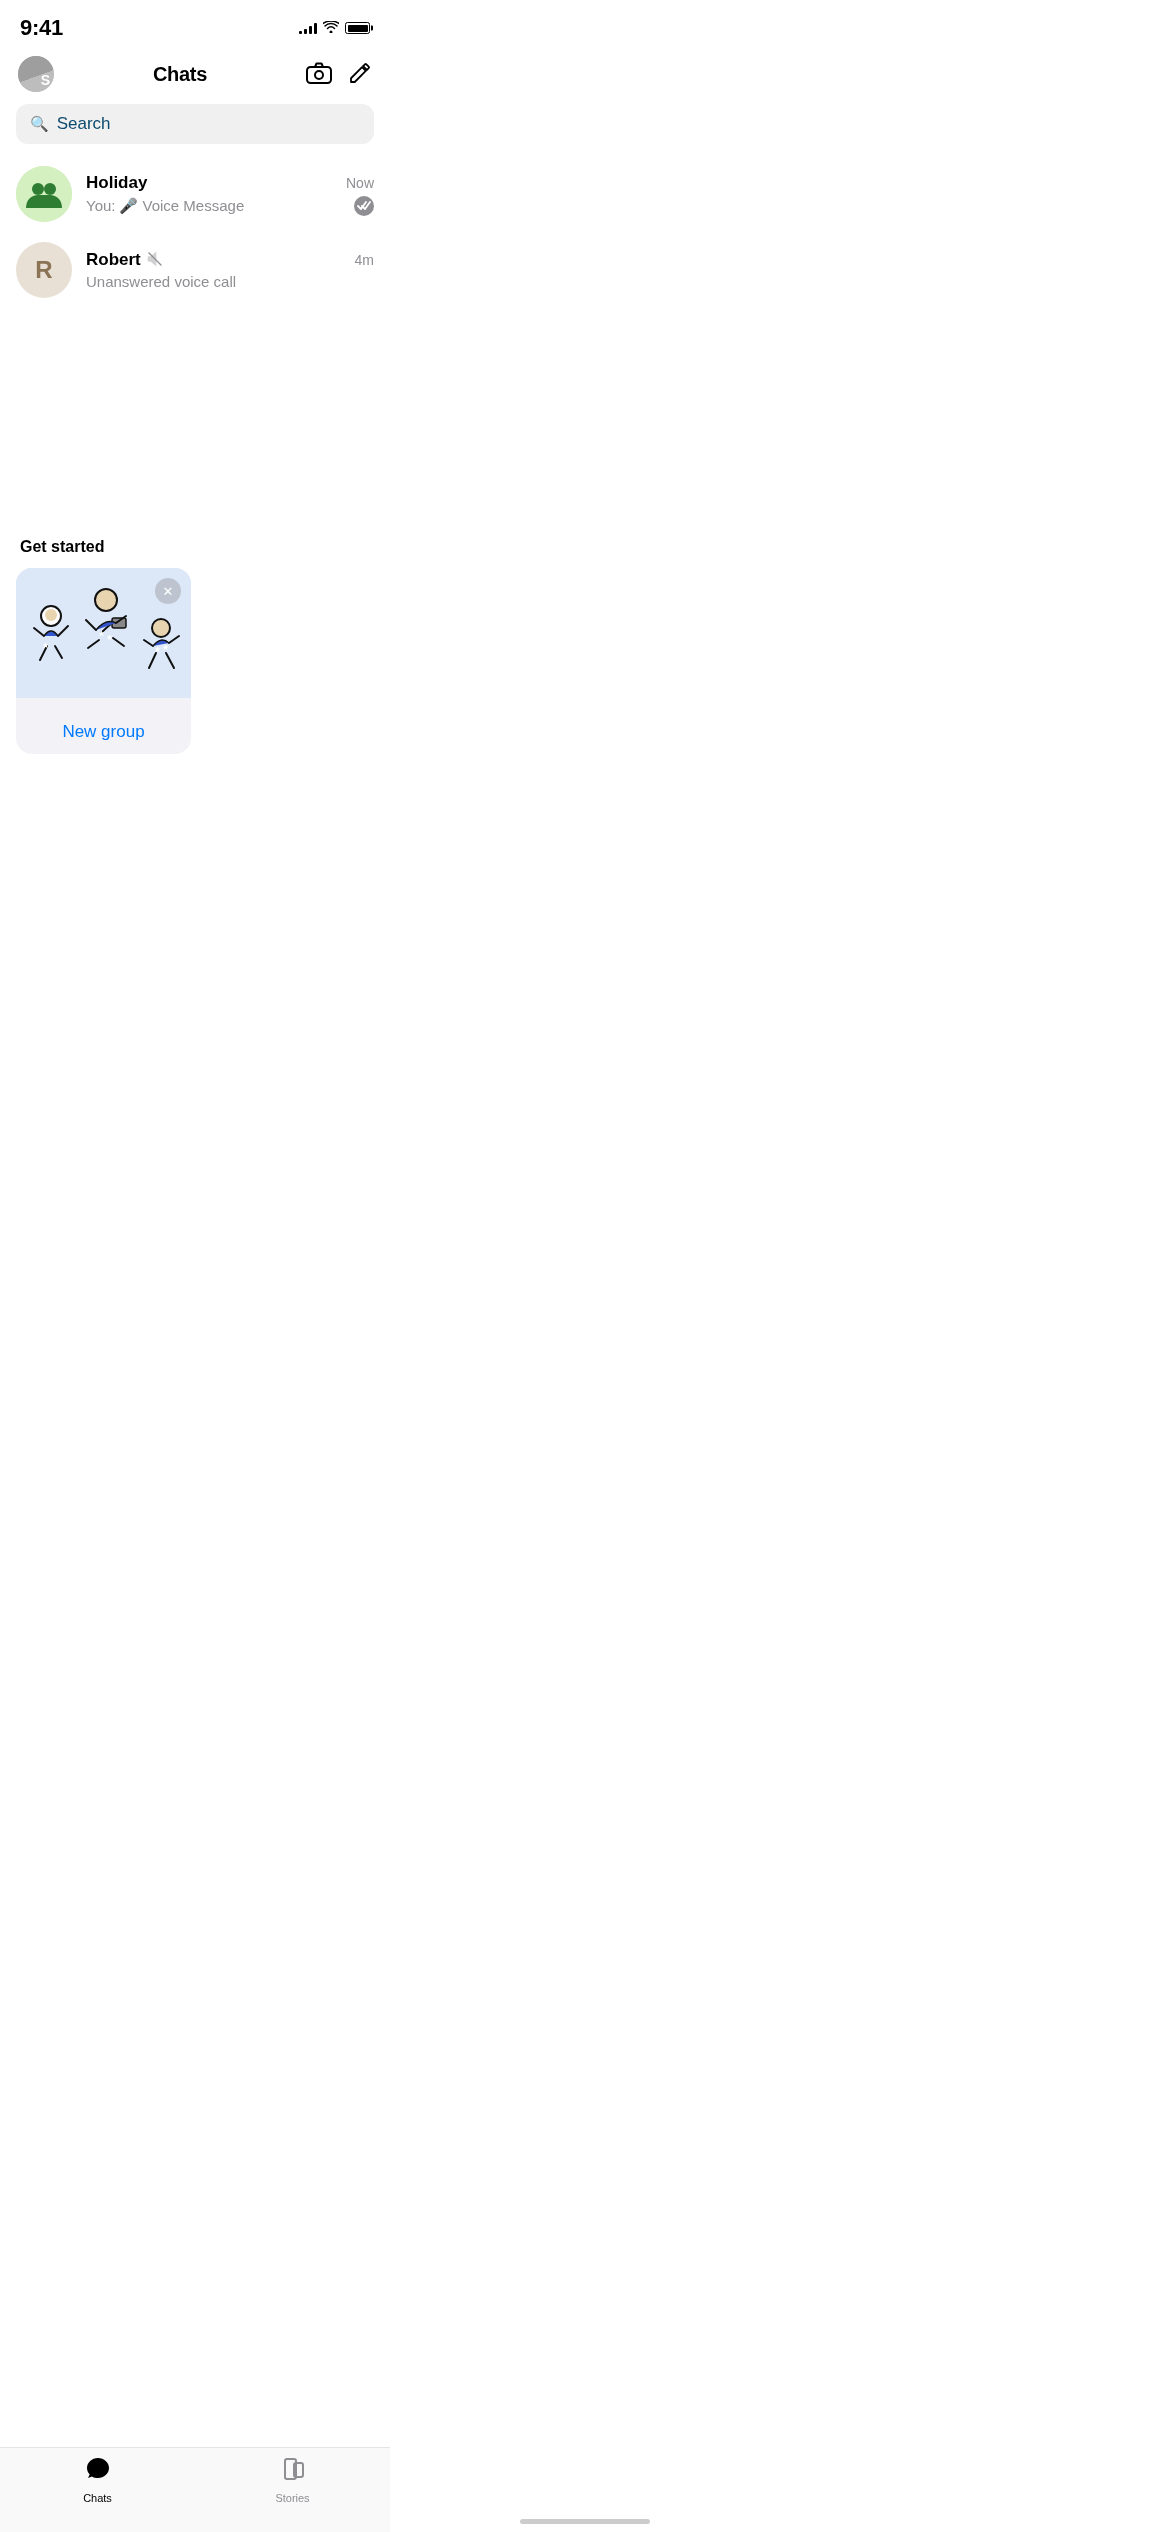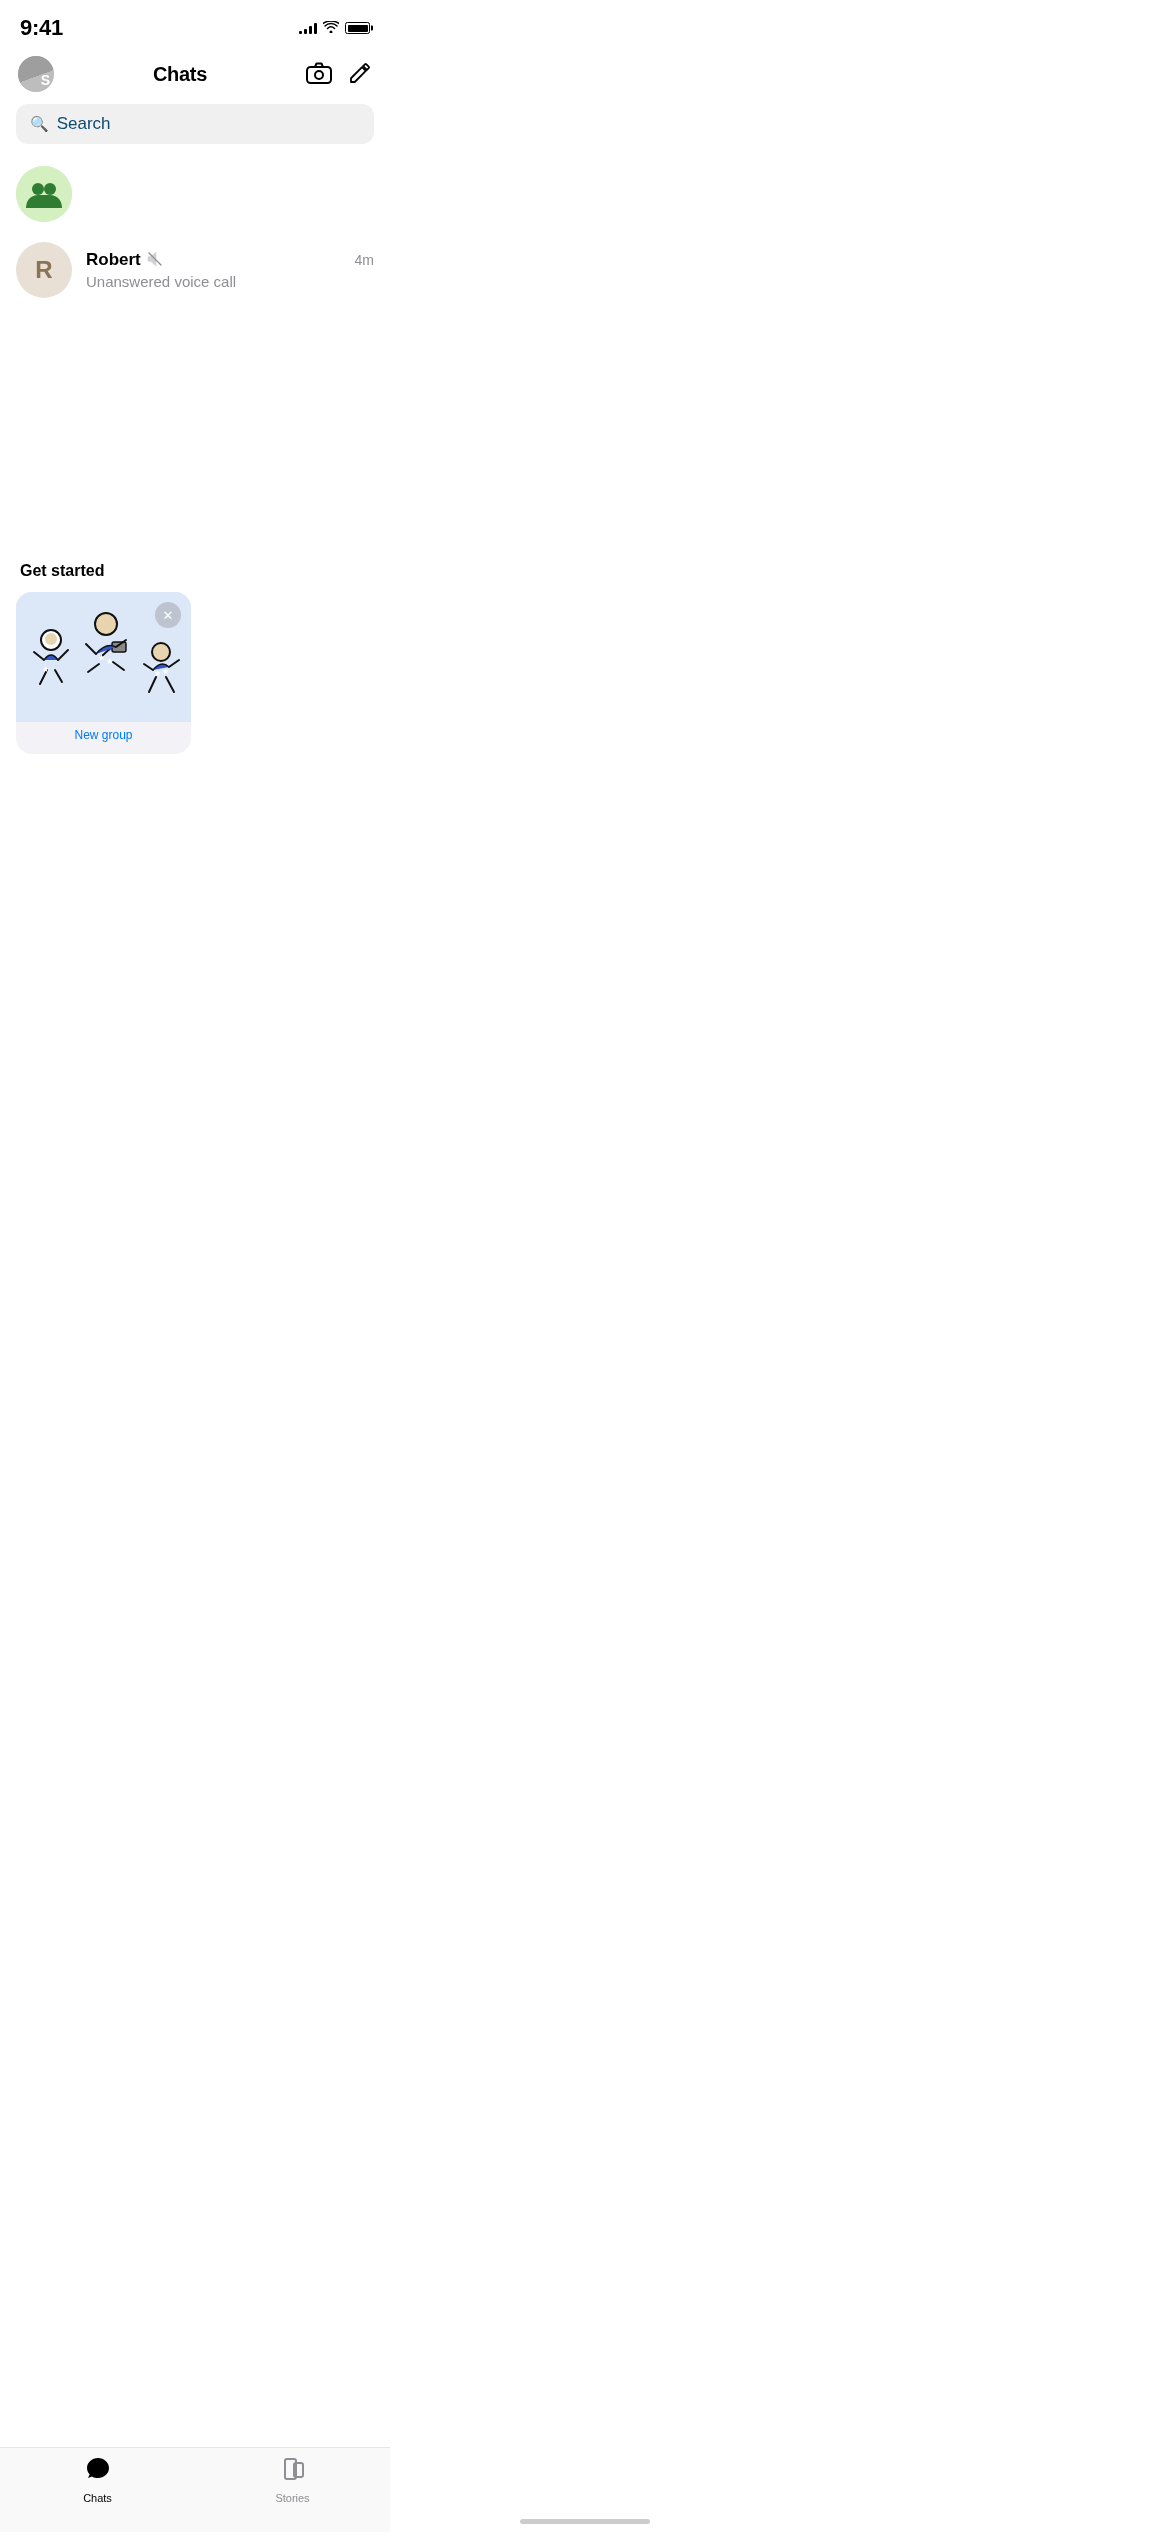--- a/index.html
+++ b/index.html
@@ -248,24 +248,24 @@
     }
     .card-illustration {
       width: 100%;
       height: 130px;
       background: #dde8f8;
       position: relative;
       overflow: hidden;
     }
     .card-label {
       text-align: center;
-      font-size: 12px;
+      font-size: 17px;
       font-weight: 500;
       color: #007aff;
-      padding: 6px 12px 0 12px;
+      padding: 24px 12px 0 12px;
     }
 
     
     .bottom-nav {
       position: fixed;
       bottom: 0;
       left: 0;
       width: 390px;
       background: #f9f9f9;
       border-top: 1px solid #e5e5e5;
@@ -366,20 +366,37 @@
 
   <div class="chat-item">
     <div class="chat-avatar avatar-holiday">
 
       <svg width="56" height="56" viewBox="0 0 56 56" fill="none">
         <circle cx="28" cy="28" r="28" fill="#d4f0c0"></circle>
         <circle cx="22" cy="23" r="6" fill="#2e7d32"></circle>
         <circle cx="34" cy="23" r="6" fill="#2e7d32"></circle>
         <path d="M10 42c0-8 5.4-13 12-13h12c6.6 0 12 5 12 13" fill="#2e7d32"></path>
       </svg>
+    </div>
+    <div class="chat-content">
+      <div class="chat-top">
+        <span class="chat-name">Holiday</span>
+        <span class="chat-time">Now</span>
+      </div>
+      <div class="chat-bottom">
+        <span class="chat-preview">
+          <span class="you-prefix">You: 🎤 Voice Message</span>
+        </span>
+        <div class="check-icon">
+          <svg width="14" height="10" viewBox="0 0 14 10" fill="none">
+            <path d="M1 5l3 3 5-7" stroke="white" stroke-width="1.8" stroke-linecap="round" stroke-linejoin="round"></path>
+            <path d="M5 5l3 3 5-7" stroke="white" stroke-width="1.8" stroke-linecap="round" stroke-linejoin="round"></path>
+          </svg>
+        </div>
+      </div>
     </div>
   </div>
 
   <div class="chat-item">
     <div class="chat-avatar avatar-robert">
       <span>R</span>
     </div>
     <div class="chat-content">
       <div class="chat-top">
         <div style="display:flex;align-items:center;gap:6px;">

